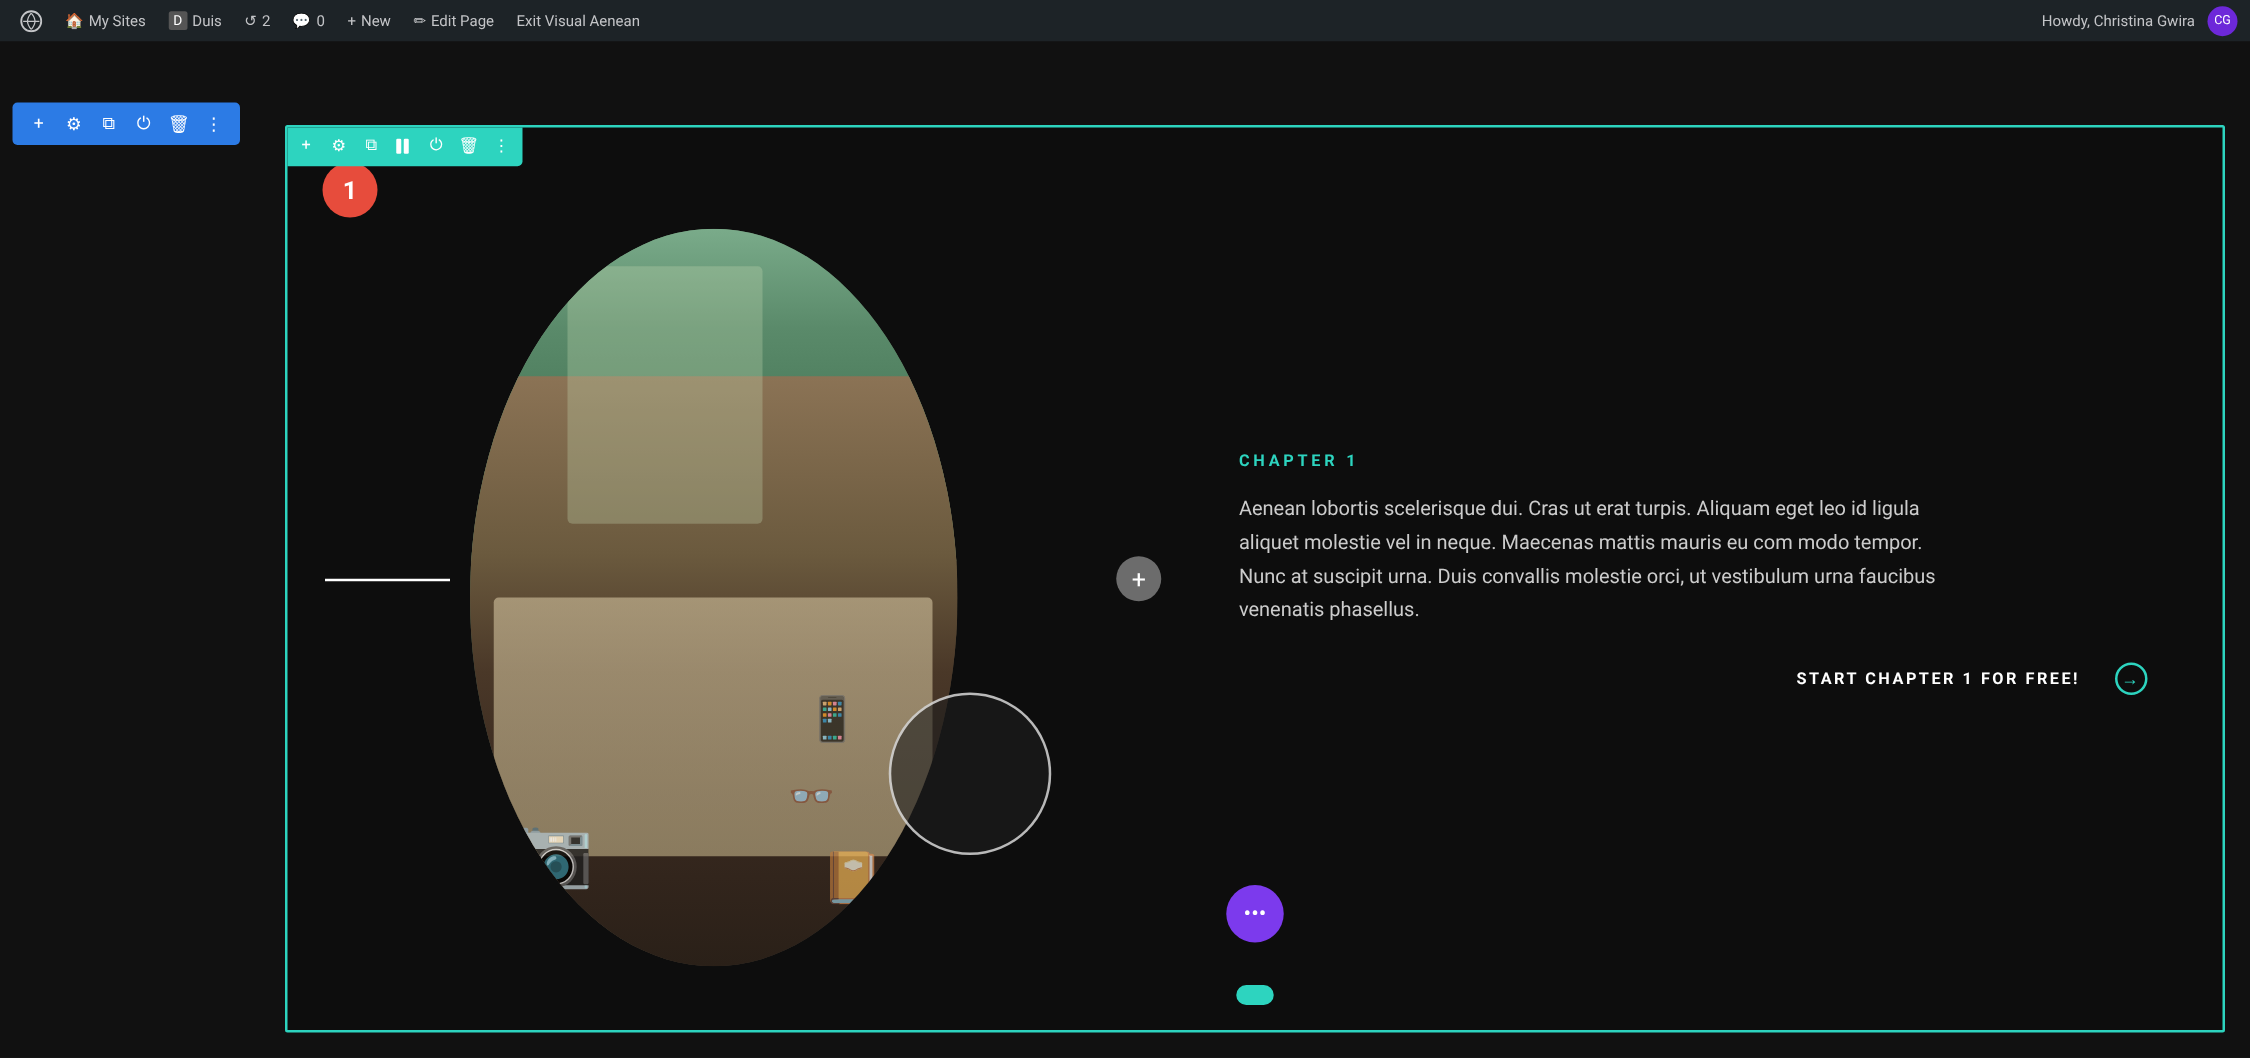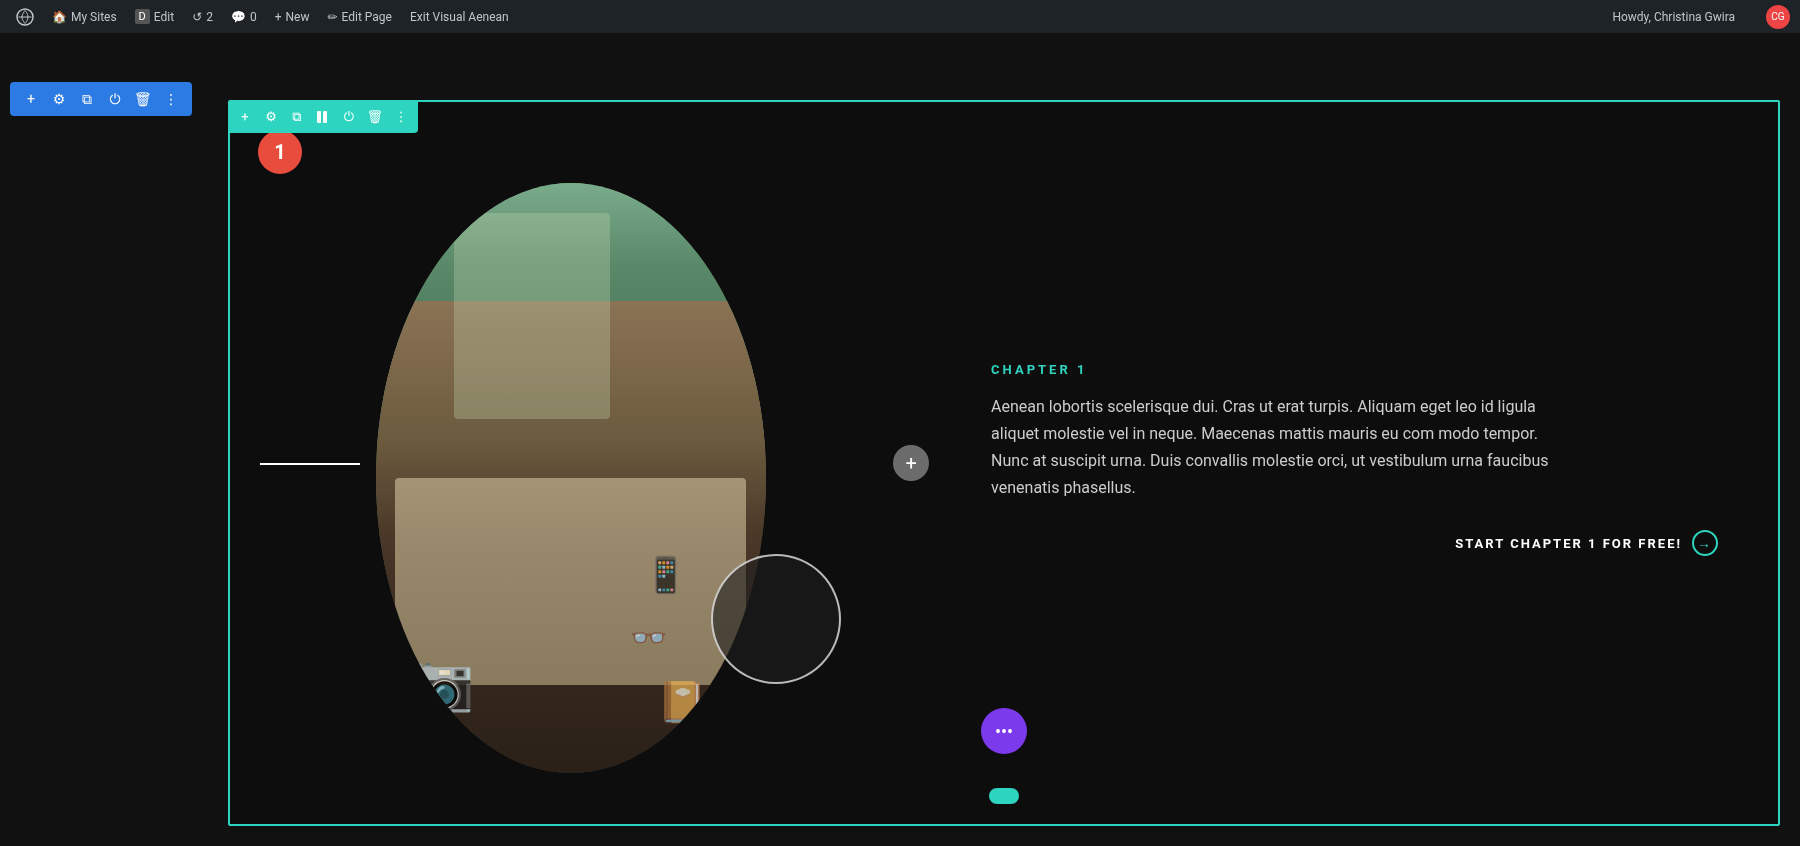--- a/index.html
+++ b/index.html
@@ -40,27 +40,26 @@
       align-items: center;
       gap: 4px;
       color: #c3c4c7;
       font-size: 12px;
       justify-content: space-between;
     }
     .admin-bar-avatar {
       width: 24px;
       height: 24px;
       border-radius: 50%;
-      background: #ef4444;
+      background: #6d28d9;
       display: inline-flex;
       align-items: center;
       justify-content: center;
       font-size: 10px;
       color: #fff;
-      margin-left: 21px;
     }
 
     
     #left-controls {
       position: absolute;
       left: 0;
       top: 33px;
       width: 196px;
       height: 813px;
       display: flex;
@@ -267,21 +266,21 @@
       color: #ccc;
       font-size: 16px;
       line-height: 1.7;
       margin-bottom: 29px;
       max-width: 560px;
     }
     .chapter-cta {
       display: flex;
       align-items: center;
       justify-content: flex-end;
-      gap: 10px;
+      gap: 28px;
       color: #fff;
       font-size: 13px;
       font-weight: 700;
       letter-spacing: 2px;
       text-transform: uppercase;
       cursor: pointer;
     }
     .cta-circle {
       width: 26px;
       height: 26px;
@@ -337,21 +336,21 @@
       <path d="M9 2.5 C9 2.5 6 6 6 9 C6 12 9 15.5 9 15.5" fill="none" stroke="#c3c4c7" stroke-width="1"></path>
       <path d="M9 2.5 C9 2.5 12 6 12 9 C12 12 9 15.5 9 15.5" fill="none" stroke="#c3c4c7" stroke-width="1"></path>
     </svg>
   </div>
   <div class="admin-bar-item">
     <span>🏠</span>
     <span>My Sites</span>
   </div>
   <div class="admin-bar-item">
     <span style="font-size:11px;background:#555;padding:1px 4px;border-radius:2px;color:#fff;">D</span>
-    <span>Edit</span>
+    <span>Duis</span>
   </div>
   <div class="admin-bar-item">
     <span>↺</span>
     <span>2</span>
   </div>
   <div class="admin-bar-item">
     <span>💬</span>
     <span>0</span>
   </div>
   <div class="admin-bar-item">

